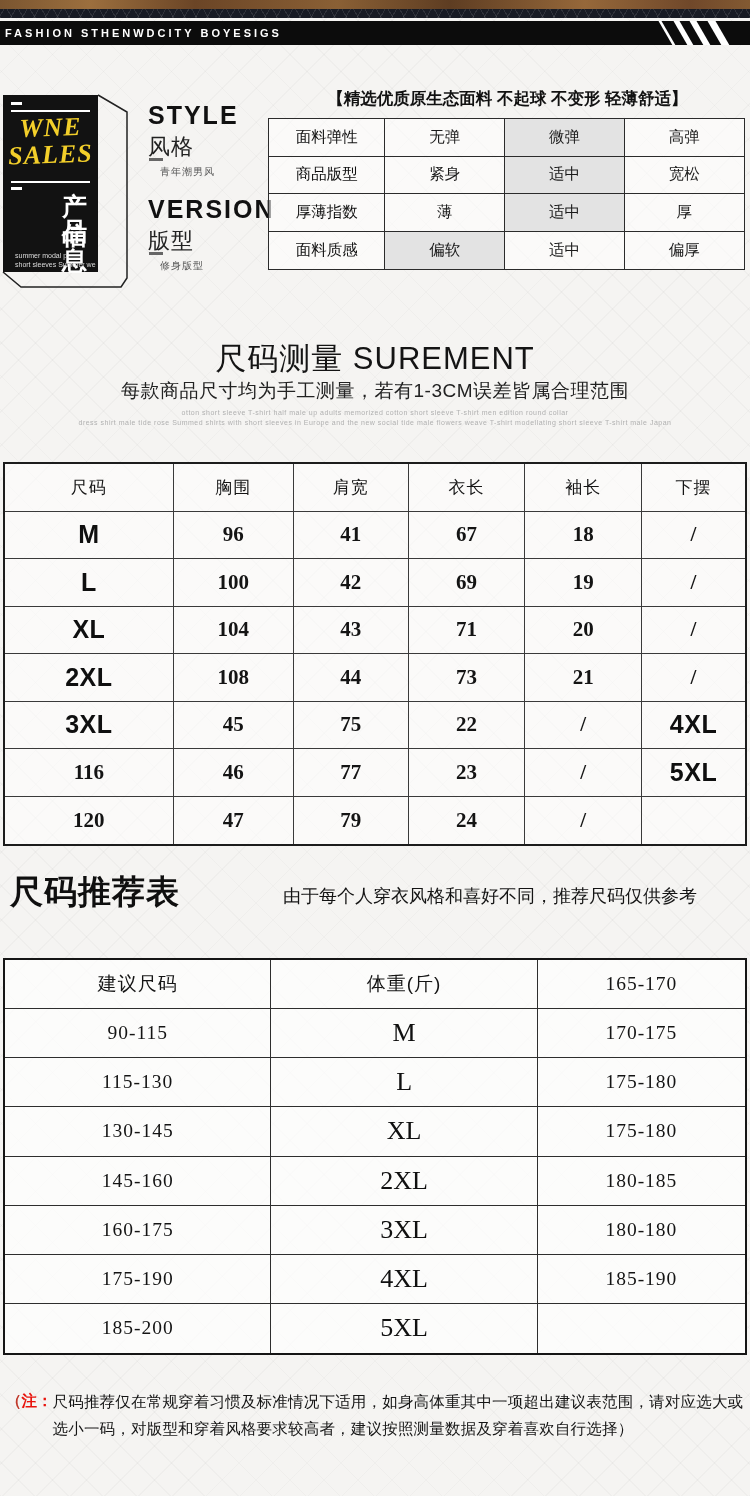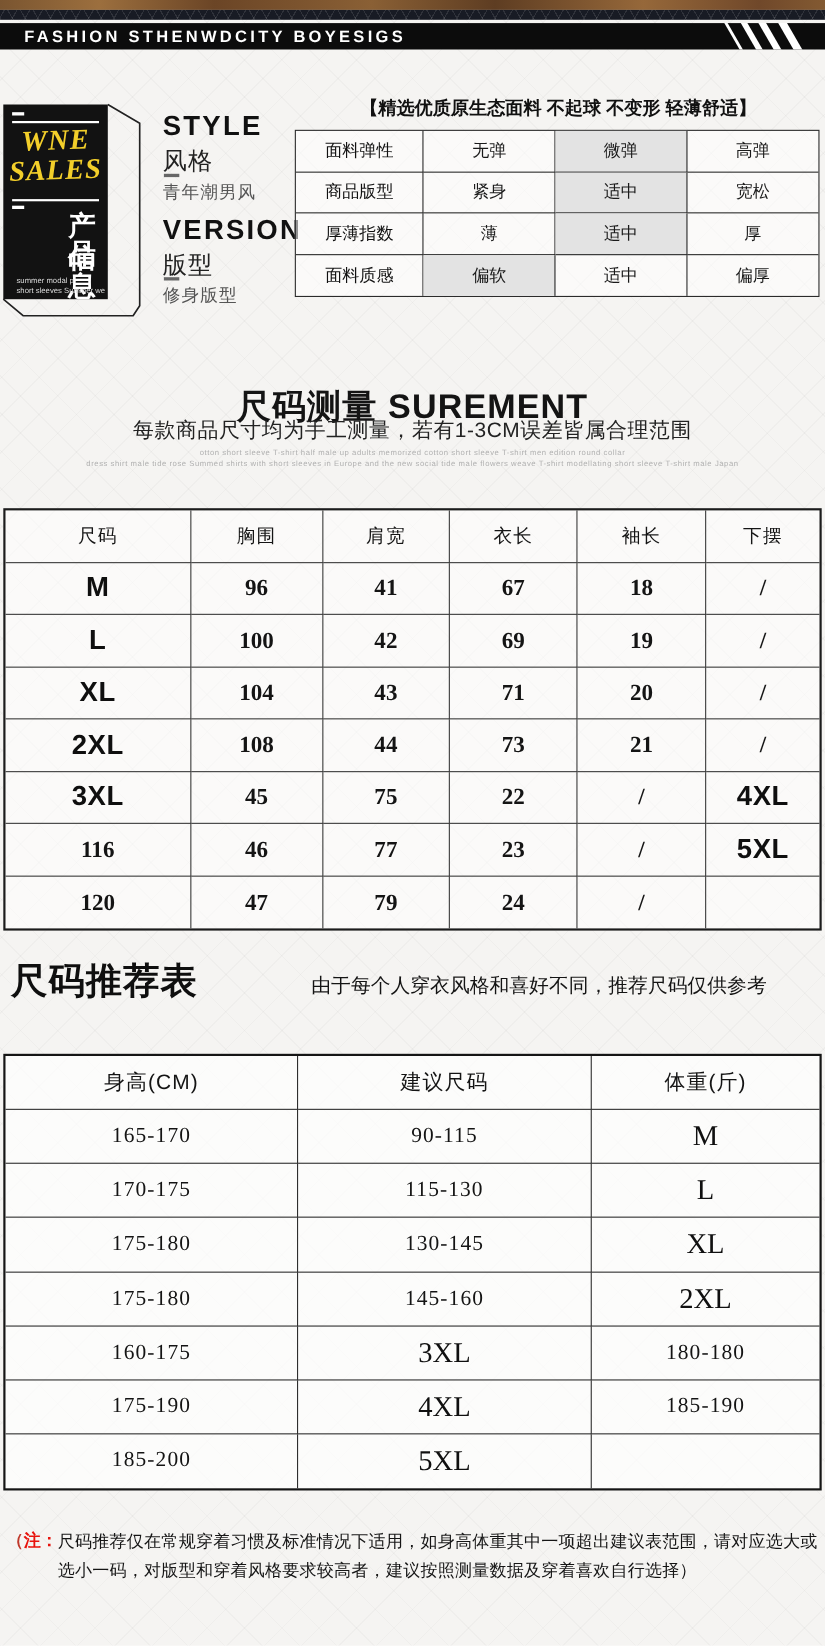--- a/index.html
+++ b/index.html
@@ -13,21 +13,21 @@
   }
 
   
   .wood{position:absolute;left:0;top:0;width:750px;height:9px;
     background:linear-gradient(90deg,#7a5530,#9c6f3e 12%,#6b4526 26%,#8a6035 45%,#5e3d22 60%,#96683a 78%,#70482a 92%,#835a32 100%);}
   .navy{position:absolute;left:0;top:9px;width:750px;height:9px;background:#181b24;
     background-image:repeating-linear-gradient(60deg, rgba(255,255,255,0.10) 0 1px, transparent 1px 10px),
                      repeating-linear-gradient(-60deg, rgba(255,255,255,0.10) 0 1px, transparent 1px 10px);}
   .bar{position:absolute;left:0;top:21px;width:750px;height:24px;background:#0c0c0c;
     display:flex;align-items:center;justify-content:space-between;overflow:hidden;}
-  .brand{color:#fff;font-size:15px;font-weight:bold;letter-spacing:3px;padding-left:22px;white-space:nowrap;}
+  .brand{color:#fff;font-size:11px;font-weight:bold;letter-spacing:3px;padding-left:5px;white-space:nowrap;}
   .bar-right{display:flex;align-items:center;gap:26px;padding-right:8px;height:100%;flex-direction:column;}
   .stripes{position:relative;width:78px;height:24px;margin-right:4px;}
   .stripes i{position:absolute;top:-4px;height:34px;background:#fff;transform:skewX(30deg);}
   .stripes i:nth-child(1){left:6px;width:3px;}
   .stripes i:nth-child(2){left:21px;width:6px;}
   .stripes i:nth-child(3){left:37px;width:7px;}
   .stripes i:nth-child(4){left:55px;width:8px;}
   .newtxt{color:#fff;font-size:13px;font-weight:bold;letter-spacing:3px;}
   .hashtxt{color:#fff;font-size:13px;font-weight:bold;}
   .xmark{color:#fff;font-size:17px;line-height:17px;}
@@ -41,38 +41,38 @@
     color:#f3cf2a;font-weight:bold;font-style:italic;font-size:26px;line-height:26px;letter-spacing:1px;
     font-family:"Liberation Serif","DejaVu Serif",serif;transform:rotate(-2deg);}
   .badge .cn{position:absolute;left:12px;color:#fff;font-weight:bold;font-size:25px;line-height:25px;letter-spacing:3px;margin-left:47px;}
   .badge .tiny{position:absolute;left:12px;color:#ddd;font-size:7px;line-height:8px;white-space:nowrap;}
 
   
   .styleblk{position:absolute;left:148px;top:85px;width:115px;height:215px;}
   .styleblk .en{position:absolute;left:0;font-size:25px;font-weight:bold;letter-spacing:2px;color:#111;white-space:nowrap;text-align:right;}
   .styleblk .zh{position:absolute;left:0;font-size:22px;color:#222;letter-spacing:1px;}
   .styleblk .dsh{position:absolute;left:1px;width:14px;height:3px;background:#666;}
-  .styleblk .desc{position:absolute;left:0;font-size:16px;color:#555;letter-spacing:1px;white-space:nowrap;}
+  .styleblk .desc{position:absolute;left:12px;font-size:10px;color:#555;letter-spacing:1px;white-space:nowrap;}
 
   
   .fab-title{position:absolute;left:268px;top:88px;width:479px;text-align:center;
     font-size:16.5px;font-weight:bold;color:#111;white-space:nowrap;}
   .fabric{position:absolute;left:268px;top:118px;width:477px;height:152px;
     border:1.5px solid #2b2b2b;box-sizing:border-box;
     display:grid;grid-template-columns:24.5% 25.2% 25.2% 25.1%;grid-auto-rows:1fr;background:rgba(255,255,255,0.55);}
   .fcell{display:flex;align-items:center;justify-content:center;font-size:15.5px;color:#1a1a1a;
     border-right:1px solid #2b2b2b;border-bottom:1px solid #2b2b2b;box-sizing:border-box;}
   .fcell:nth-child(4n){border-right:none;}
   .fcell:nth-child(n+13){border-bottom:none;}
   .fcell.hl{background:#e3e3e3;}
   .fcell.flabel{color:#111;}
 
   
   .sur-title{position:absolute;left:0;top:338px;width:750px;text-align:center;
-    font-size:31px;font-weight:bold;color:#141414;letter-spacing:1px;margin-top:11px;}
+    font-size:31px;font-weight:normal;color:#141414;letter-spacing:1px;}
   .sur-sub{position:absolute;left:0;top:378px;width:750px;text-align:center;
     font-size:19px;color:#222;letter-spacing:0.5px;}
   .sur-en{position:absolute;left:0;width:750px;text-align:center;font-size:7px;color:#b0b0b0;letter-spacing:0.5px;}
 
   
   .sizetbl{position:absolute;left:3px;top:462px;width:744px;height:384px;
     border:2px solid #1c1c1c;box-sizing:border-box;background:rgba(255,255,255,0.55);
     display:grid;grid-template-columns:22.8% 16.2% 15.6% 15.7% 15.8% 13.9%;grid-auto-rows:1fr;}
   .scell{display:flex;align-items:center;justify-content:center;box-sizing:border-box;
     border-right:1px solid #3a3a3a;border-bottom:1px solid #3a3a3a;}
@@ -227,35 +227,35 @@
       <div class="scell snum">47</div>
       <div class="scell snum">79</div>
       <div class="scell snum">24</div>
       <div class="scell snum">/</div>
     </div>
 
   <div class="rec-title">尺码推荐表</div>
   <div class="rec-sub">由于每个人穿衣风格和喜好不同，推荐尺码仅供参考</div>
 
   <div class="rectbl">
-      <div class="rcell rhead">身高(CM)</div>
       <div class="rcell rhead">建议尺码</div>
       <div class="rcell rhead">体重(斤)</div>
       <div class="rcell rnum">165-170</div>
       <div class="rcell rnum">90-115</div>
       <div class="rcell rsize">M</div>
       <div class="rcell rnum">170-175</div>
       <div class="rcell rnum">115-130</div>
       <div class="rcell rsize">L</div>
       <div class="rcell rnum">175-180</div>
       <div class="rcell rnum">130-145</div>
       <div class="rcell rsize">XL</div>
       <div class="rcell rnum">175-180</div>
       <div class="rcell rnum">145-160</div>
       <div class="rcell rsize">2XL</div>
+      <div class="rcell rnum">180-185</div>
       <div class="rcell rnum">160-175</div>
       <div class="rcell rsize">3XL</div>
       <div class="rcell rnum">180-180</div>
       <div class="rcell rnum">175-190</div>
       <div class="rcell rsize">4XL</div>
       <div class="rcell rnum">185-190</div>
       <div class="rcell rnum">185-200</div>
       <div class="rcell rsize">5XL</div>
     </div>
 

